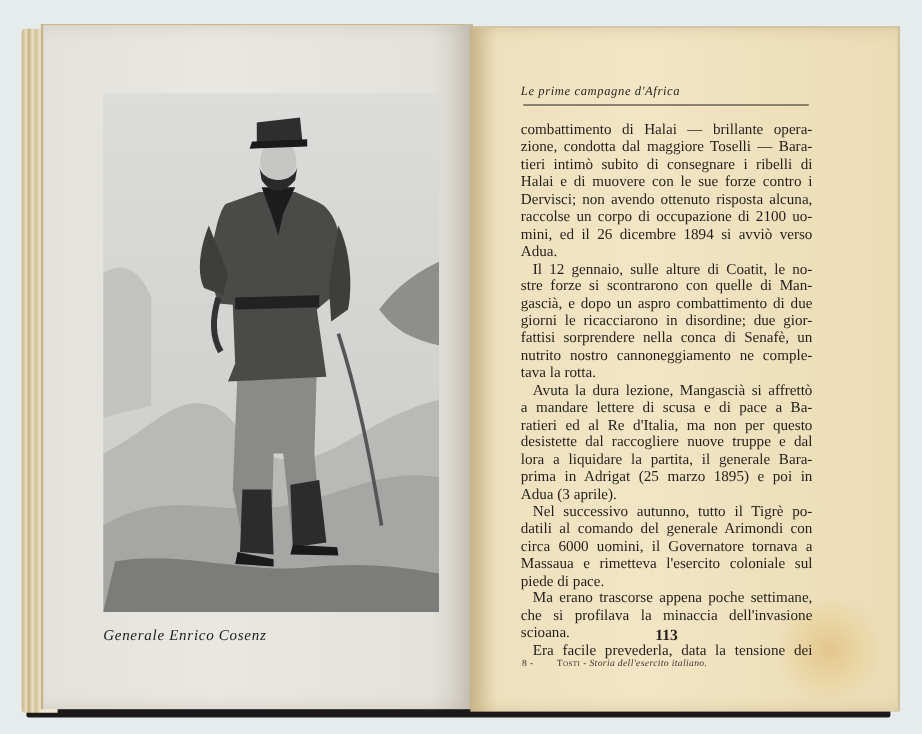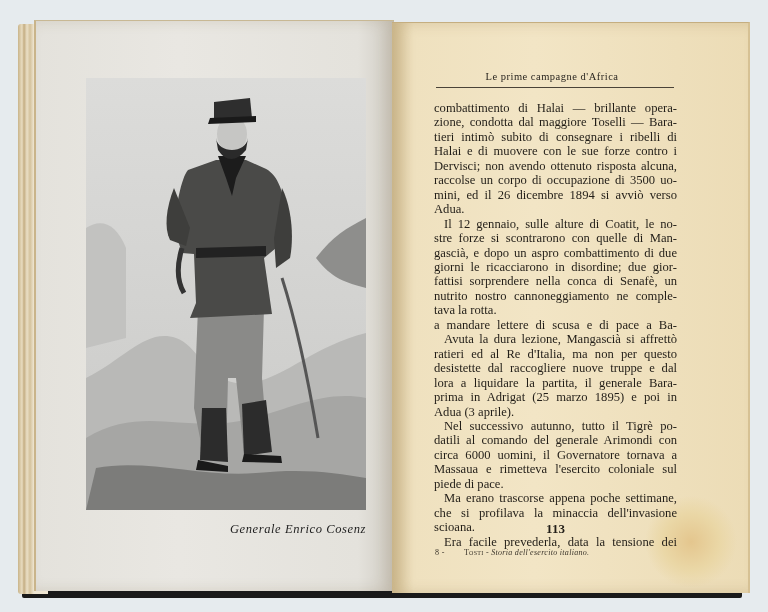--- a/index.html
+++ b/index.html
@@ -36,27 +36,27 @@
   }
   
   .illustration {
     position:absolute; left:86px; top:78px; width:280px; height:432px;
     background:linear-gradient(180deg,#dcdcda 0%,#d4d4d2 45%,#cfcfcd 70%,#e2e2e0 100%);
     overflow:hidden;
   }
   .illustration svg { position:absolute; left:0; top:0; }
   .caption {
     position:absolute; left:86px; top:522px; width:280px;
-    text-align:right; font-style:italic; font-size:12.5px; color:#1e1e1e;
+    text-align:left; font-style:italic; font-size:12.5px; color:#1e1e1e;
     letter-spacing:0.6px;
   }
   
   .running-head {
     position:absolute; left:434px; top:71px; width:236px;
-    text-align:center; font-size:10.5px; color:#2a2620;
+    font-style:italic; font-size:10.5px; color:#2a2620;
     letter-spacing:0.5px;
   }
   .head-rule {
     position:absolute; left:436px; top:87px; width:238px; height:1px; background:#4a4338;
   }
   .body-text {
     position:absolute; left:434px; top:101px; width:243px;
     font-size:12.6px; line-height:14.45px; color:#221e18;
     text-align:justify;
   }
@@ -122,32 +122,32 @@
 
 <div class="running-head">Le prime campagne d'Africa</div>
 <div class="head-rule"></div>
 
 <div class="body-text" id="body-text">
     <span class="line">combattimento di Halai — brillante opera-</span>
     <span class="line">zione, condotta dal maggiore Toselli — Bara-</span>
     <span class="line">tieri intimò subito di consegnare i ribelli di</span>
     <span class="line">Halai e di muovere con le sue forze contro i</span>
     <span class="line">Dervisci; non avendo ottenuto risposta alcuna,</span>
-    <span class="line">raccolse un corpo di occupazione di 3500 uo-</span>
+    <span class="line">raccolse un corpo di occupazione di 2100 uo-</span>
     <span class="line">mini, ed il 26 dicembre 1894 si avviò verso</span>
     <span class="line last">Adua.</span>
     <span class="line indent">Il 12 gennaio, sulle alture di Coatit, le no-</span>
     <span class="line">stre forze si scontrarono con quelle di Man-</span>
     <span class="line">gascià, e dopo un aspro combattimento di due</span>
     <span class="line">giorni le ricacciarono in disordine; due gior-</span>
     <span class="line">fattisi sorprendere nella conca di Senafè, un</span>
     <span class="line">nutrito nostro cannoneggiamento ne comple-</span>
     <span class="line last">tava la rotta.</span>
+    <span class="line indent">Avuta la dura lezione, Mangascià si affrettò</span>
     <span class="line">a mandare lettere di scusa e di pace a Ba-</span>
-    <span class="line indent">Avuta la dura lezione, Mangascià si affrettò</span>
     <span class="line">ratieri ed al Re d'Italia, ma non per questo</span>
     <span class="line">desistette dal raccogliere nuove truppe e dal</span>
     <span class="line">lora a liquidare la partita, il generale Bara-</span>
     <span class="line">prima in Adrigat (25 marzo 1895) e poi in</span>
     <span class="line last">Adua (3 aprile).</span>
     <span class="line indent">Nel successivo autunno, tutto il Tigrè po-</span>
     <span class="line">datili al comando del generale Arimondi con</span>
     <span class="line">circa 6000 uomini, il Governatore tornava a</span>
     <span class="line">Massaua e rimetteva l'esercito coloniale sul</span>
     <span class="line last">piede di pace.</span>

